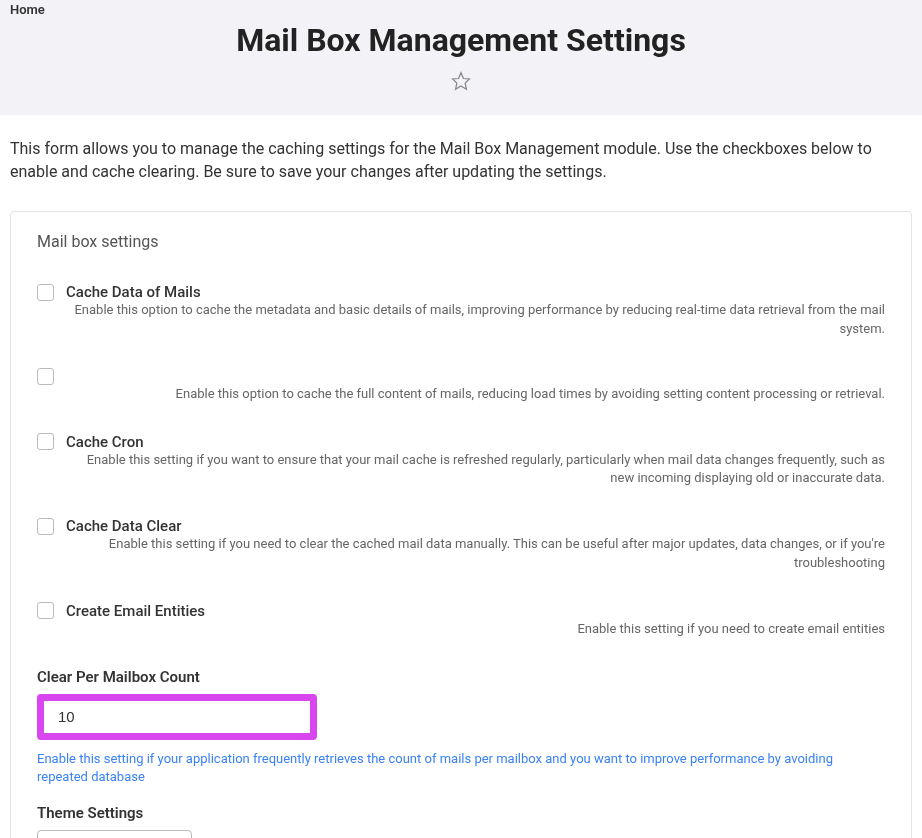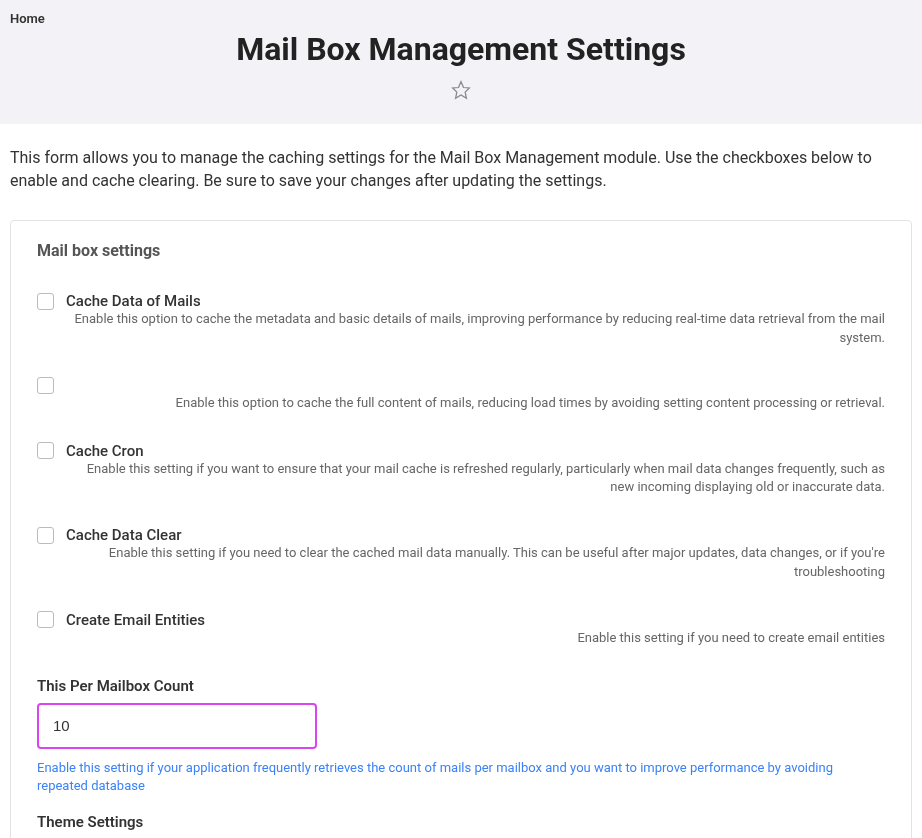--- a/index.html
+++ b/index.html
@@ -10,21 +10,21 @@
     background: #fff;
   }
   .header-bar {
     background: #f2f2f7;
     padding: 0 10px 20px 10px;
   }
   .breadcrumb {
     font-size: 13px;
     font-weight: 600;
     color: #333;
-    padding-top: 11px;
+    padding-top: 2px;
     padding-bottom: 4px;
   }
   .page-title-row {
     display: flex;
     align-items: center;
     gap: 12px;
     flex-direction: column;
   }
   .page-title {
     font-size: 32px;
@@ -45,21 +45,21 @@
     line-height: 1.45;
   }
   .panel {
     margin: 0 10px;
     border: 1px solid #e3e3e3;
     border-radius: 4px;
     padding: 20px 26px 20px 26px;
   }
   .panel-title {
     font-size: 16px;
-    font-weight: 700;
+    font-weight: 400;
     color: #555;
     margin-bottom: 32px;
   }
   .check-row {
     margin-bottom: 30px;
   }
   .check-top {
     display: flex;
     align-items: center;
     gap: 12px;
@@ -91,21 +91,21 @@
   }
   .field-label {
     font-size: 15px;
     font-weight: 600;
     color: #333;
     margin-bottom: 8px;
   }
   .num-input {
     width: 280px;
     height: 46px;
-    border: 2px solid #d946ef;
+    border: 7px solid #d946ef;
     border-radius: 4px;
     padding: 0 14px;
     font-size: 15px;
     color: #333;
   }
   .field-desc {
     margin-top: 10px;
     font-size: 13px;
     color: #3b82f6;
     line-height: 1.4;
@@ -180,21 +180,21 @@
 
   <div class="check-row">
     <div class="check-top">
       <input type="checkbox" style="">
       <span class="check-label">Create Email Entities</span>
     </div>
     <div class="check-desc">Enable this setting if you need to create email entities</div>
   </div>
 
   <div class="field-block">
-    <div class="field-label">This Per Mailbox Count</div>
+    <div class="field-label">Clear Per Mailbox Count</div>
     <input class="num-input" type="text" value="10" style="">
     <div class="field-desc">Enable this setting if your application frequently retrieves the count of mails per mailbox and you want to improve performance by avoiding repeated database</div>
   </div>
 
   <div class="field-block">
     <div class="field-label">Theme Settings</div>
     <div class="select-wrap">
       <div class="select-box">- Select theme -</div>
       
     </div>

